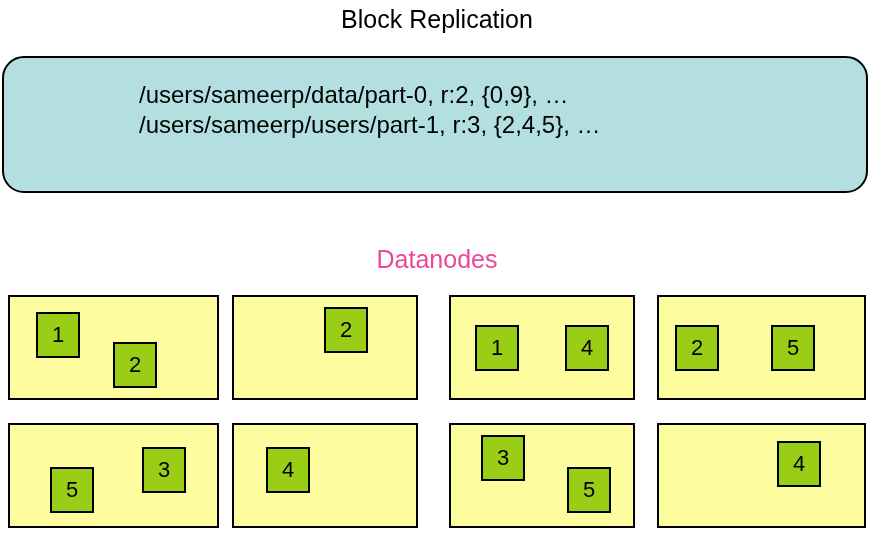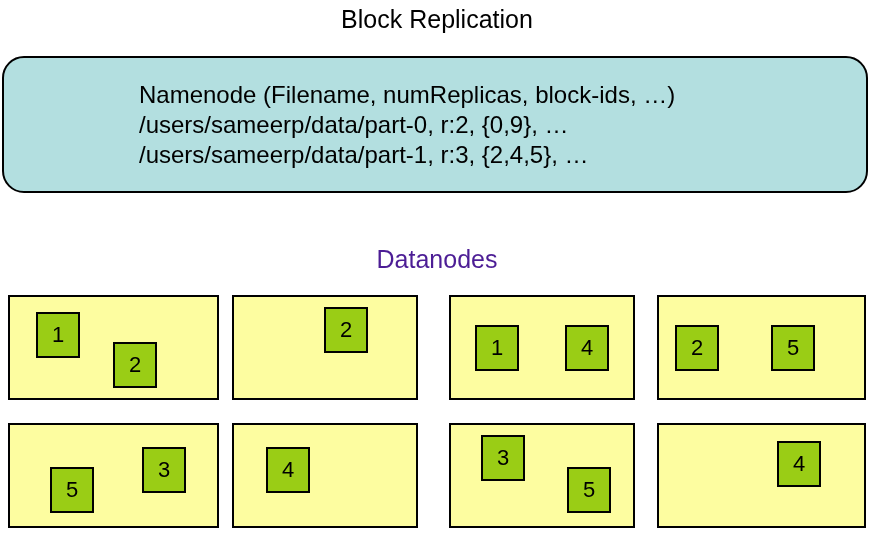--- a/index.html
+++ b/index.html
@@ -65,21 +65,21 @@
   
   .datanodes-label {
     position: absolute;
     left: 0;
     top: 244px;
     width: 874px;
     text-align: center;
     font-size: 25px;
     line-height: 30px;
     white-space: nowrap;
-    color: #4c1d95;
+    color: #ec4899;
   }
 
   
   .datanode {
     position: absolute;
     box-sizing: border-box;
     background: #fdfda0;
     border: 2px solid #000000;
   }
   .block {
@@ -99,23 +99,22 @@
 </style>
 </head>
 <body>
 
 <div class="diagram">
 
   <div class="title">Block Replication</div>
 
   <div class="namenode-panel">
     <div class="namenode-text">
-      <div class="namenode-line">Namenode (Filename, numReplicas, block-ids, …)</div>
       <div class="namenode-line">/users/sameerp/data/part-0, r:2, {0,9}, …</div>
-      <div class="namenode-line">/users/sameerp/data/part-1, r:3, {2,4,5}, …</div>
+      <div class="namenode-line">/users/sameerp/users/part-1, r:3, {2,4,5}, …</div>
     </div>
   </div>
 
   <div class="datanodes-label">Datanodes</div>
 
   <div id="datanode-layer">
       <div class="datanode" style="left: 8px; top: 295px; width: 211px; height: 105px;">
         <div class="block" style="left: 26px; top: 15px;">1</div>
         <div class="block" style="left: 103px; top: 45px;">2</div>
       </div>

